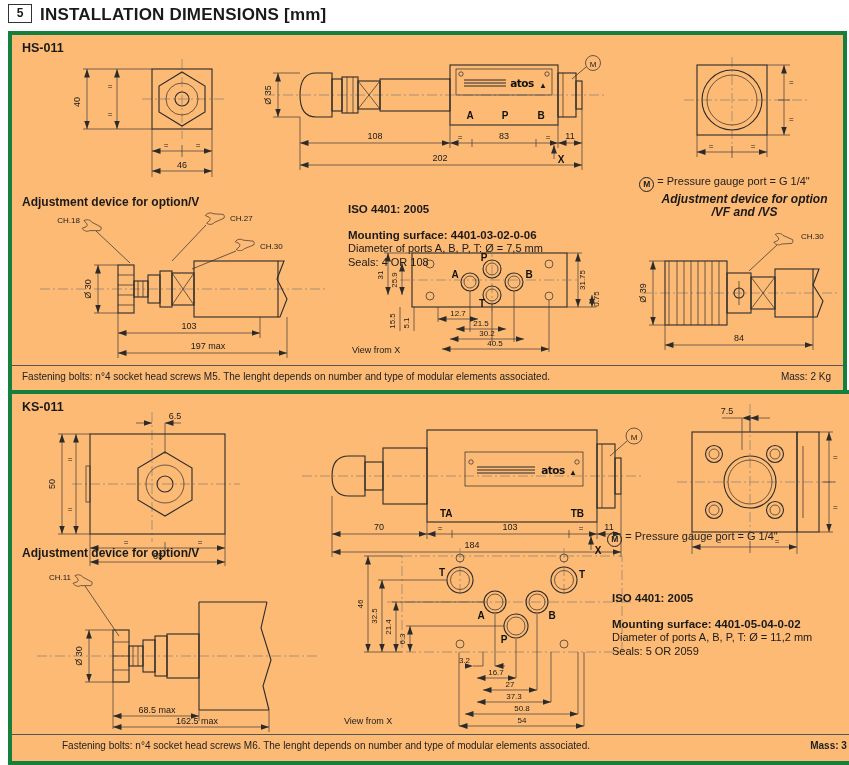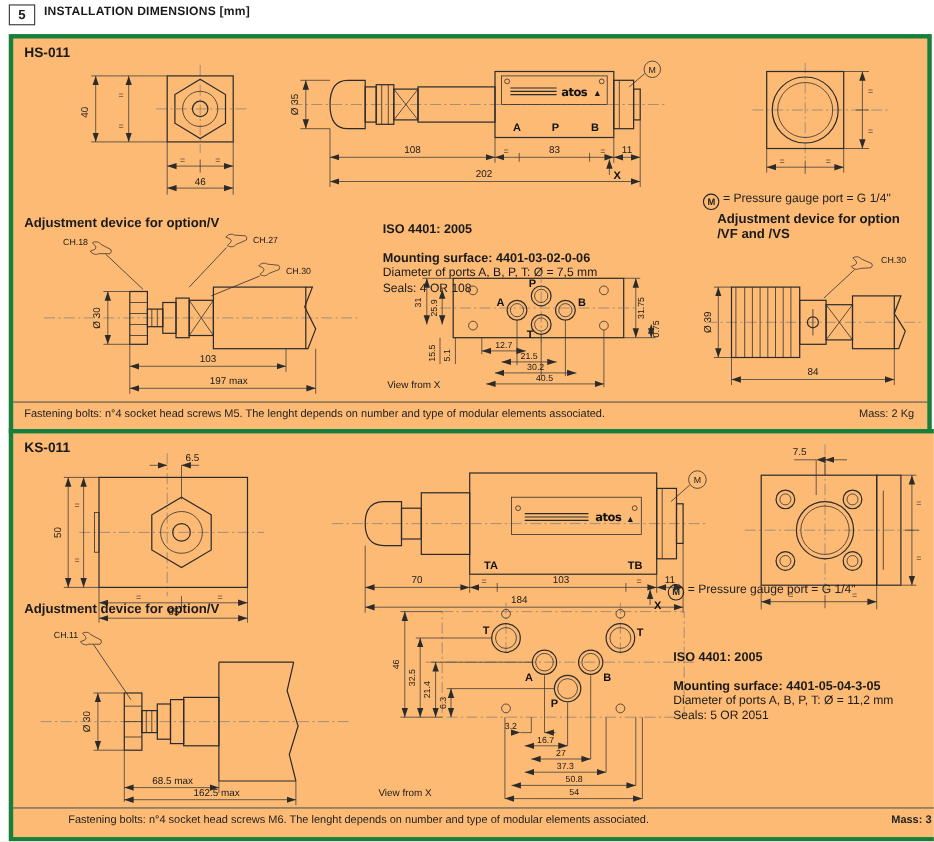--- a/index.html
+++ b/index.html
@@ -1,20 +1,20 @@
 <!DOCTYPE html>
 <html><head>
 <meta charset="utf-8">
 <style>
   html,body{margin:0;padding:0;background:#fff;}
   #page{position:relative;width:849px;height:765px;background:#fff;
         font-family:"Liberation Sans","DejaVu Sans",sans-serif;color:#1a1a1a;overflow:hidden;}
   .numbox{position:absolute;left:8px;top:4px;width:22px;height:17px;border:1.5px solid #333;
           font-weight:bold;font-size:12px;text-align:center;line-height:17px;}
-  .hd-title{position:absolute;left:40px;top:5px;font-weight:bold;font-size:11px;letter-spacing:.2px;}
+  .hd-title{position:absolute;left:40px;top:5px;font-weight:bold;font-size:17px;letter-spacing:.2px;}
   .panel{position:absolute;left:8px;width:831px;border:4px solid #15803d;background:#fdba74;}
   #panel-hs{top:31px;height:355px;}
   #panel-ks{top:390px;height:367px;padding-left:32px;}
   .model{position:absolute;left:10px;top:6px;font-weight:bold;font-size:12.5px;}
   .sub-title{position:absolute;font-weight:bold;font-size:12px;}
   .iso-line-b{font-weight:bold;font-size:11.5px;line-height:13.5px;margin-top:12px;}
   .iso-line{font-size:11px;line-height:13.5px;}
   .note{position:absolute;font-size:10px;color:#222;}
   .divider{position:absolute;left:0;right:0;border-top:1px solid #555;}
   .gauge{position:absolute;font-size:11px;color:#222;}
@@ -265,21 +265,21 @@
       <text class="dt8" x="257" y="52" text-anchor="middle" transform="rotate(-90 257 52)">0.75</text>
       <text class="dt8" x="53" y="74" text-anchor="middle" transform="rotate(-90 53 74)">15.5</text>
       <text class="dt8" x="67" y="76" text-anchor="middle" transform="rotate(-90 67 76)">5.1</text>
       <text class="dt8" x="116" y="69" text-anchor="middle">12.7</text>
       <text class="dt8" x="139" y="79" text-anchor="middle">21.5</text>
       <text class="dt8" x="145" y="89" text-anchor="middle">30.2</text>
       <text class="dt8" x="153" y="99" text-anchor="middle">40.5</text>
       <text class="dt" x="10" y="106" text-anchor="start">View from X</text>
     </svg>
 
-    <div class="sub-title" style="left:640px;top:158px;width:185px;line-height:13px;">
+    <div class="sub-title" style="left:640px;top:158px;width:185px;text-align:center;line-height:13px;font-style:italic;">
       <div>Adjustment device for option</div>
       <div>/VF and /VS</div>
     </div>
 
     <svg style="left:625px;top:188px" width="205" height="135">
       <g>
         <line class="cl" x1="5" y1="70" x2="200" y2="70"></line>
         <g transform="translate(136,8) rotate(10)">
             <use href="#wr" width="24" height="14"></use>
           </g>
@@ -534,23 +534,23 @@
       <text class="dt8" x="164" y="129" text-anchor="middle">16.7</text>
       <text class="dt8" x="178" y="141" text-anchor="middle">27</text>
       <text class="dt8" x="182" y="153" text-anchor="middle">37.3</text>
       <text class="dt8" x="190" y="165" text-anchor="middle">50.8</text>
       <text class="dt8" x="190" y="177" text-anchor="middle">54</text>
       <text class="dt" x="12" y="178" text-anchor="start">View from X</text>
     </svg>
 
     <div style="position:absolute;left:600px;top:186px;">
       <div class="iso-line-b">ISO 4401: 2005</div>
-      <div class="iso-line-b">Mounting surface: 4401-05-04-3-05</div>
+      <div class="iso-line-b">Mounting surface: 4401-05-04-0-02</div>
       <div class="iso-line">Diameter of ports A, B, P, T: Ø = 11,2 mm</div>
-      <div class="iso-line">Seals: 5 OR 2051</div>
+      <div class="iso-line">Seals: 5 OR 2059</div>
     </div>
 
     <div class="divider" style="top:340px;"></div>
     <div class="note" style="left:10px;top:346px;margin-left:40px;">Fastening bolts: n°4 socket head screws M6. The lenght depends on number and type of modular elements associated.</div>
     <div class="note" style="right:12px;top:346px;font-weight:bold;">Mass: 3 Kg</div>
   </div>
 
 </div>
 
 </body></html>

